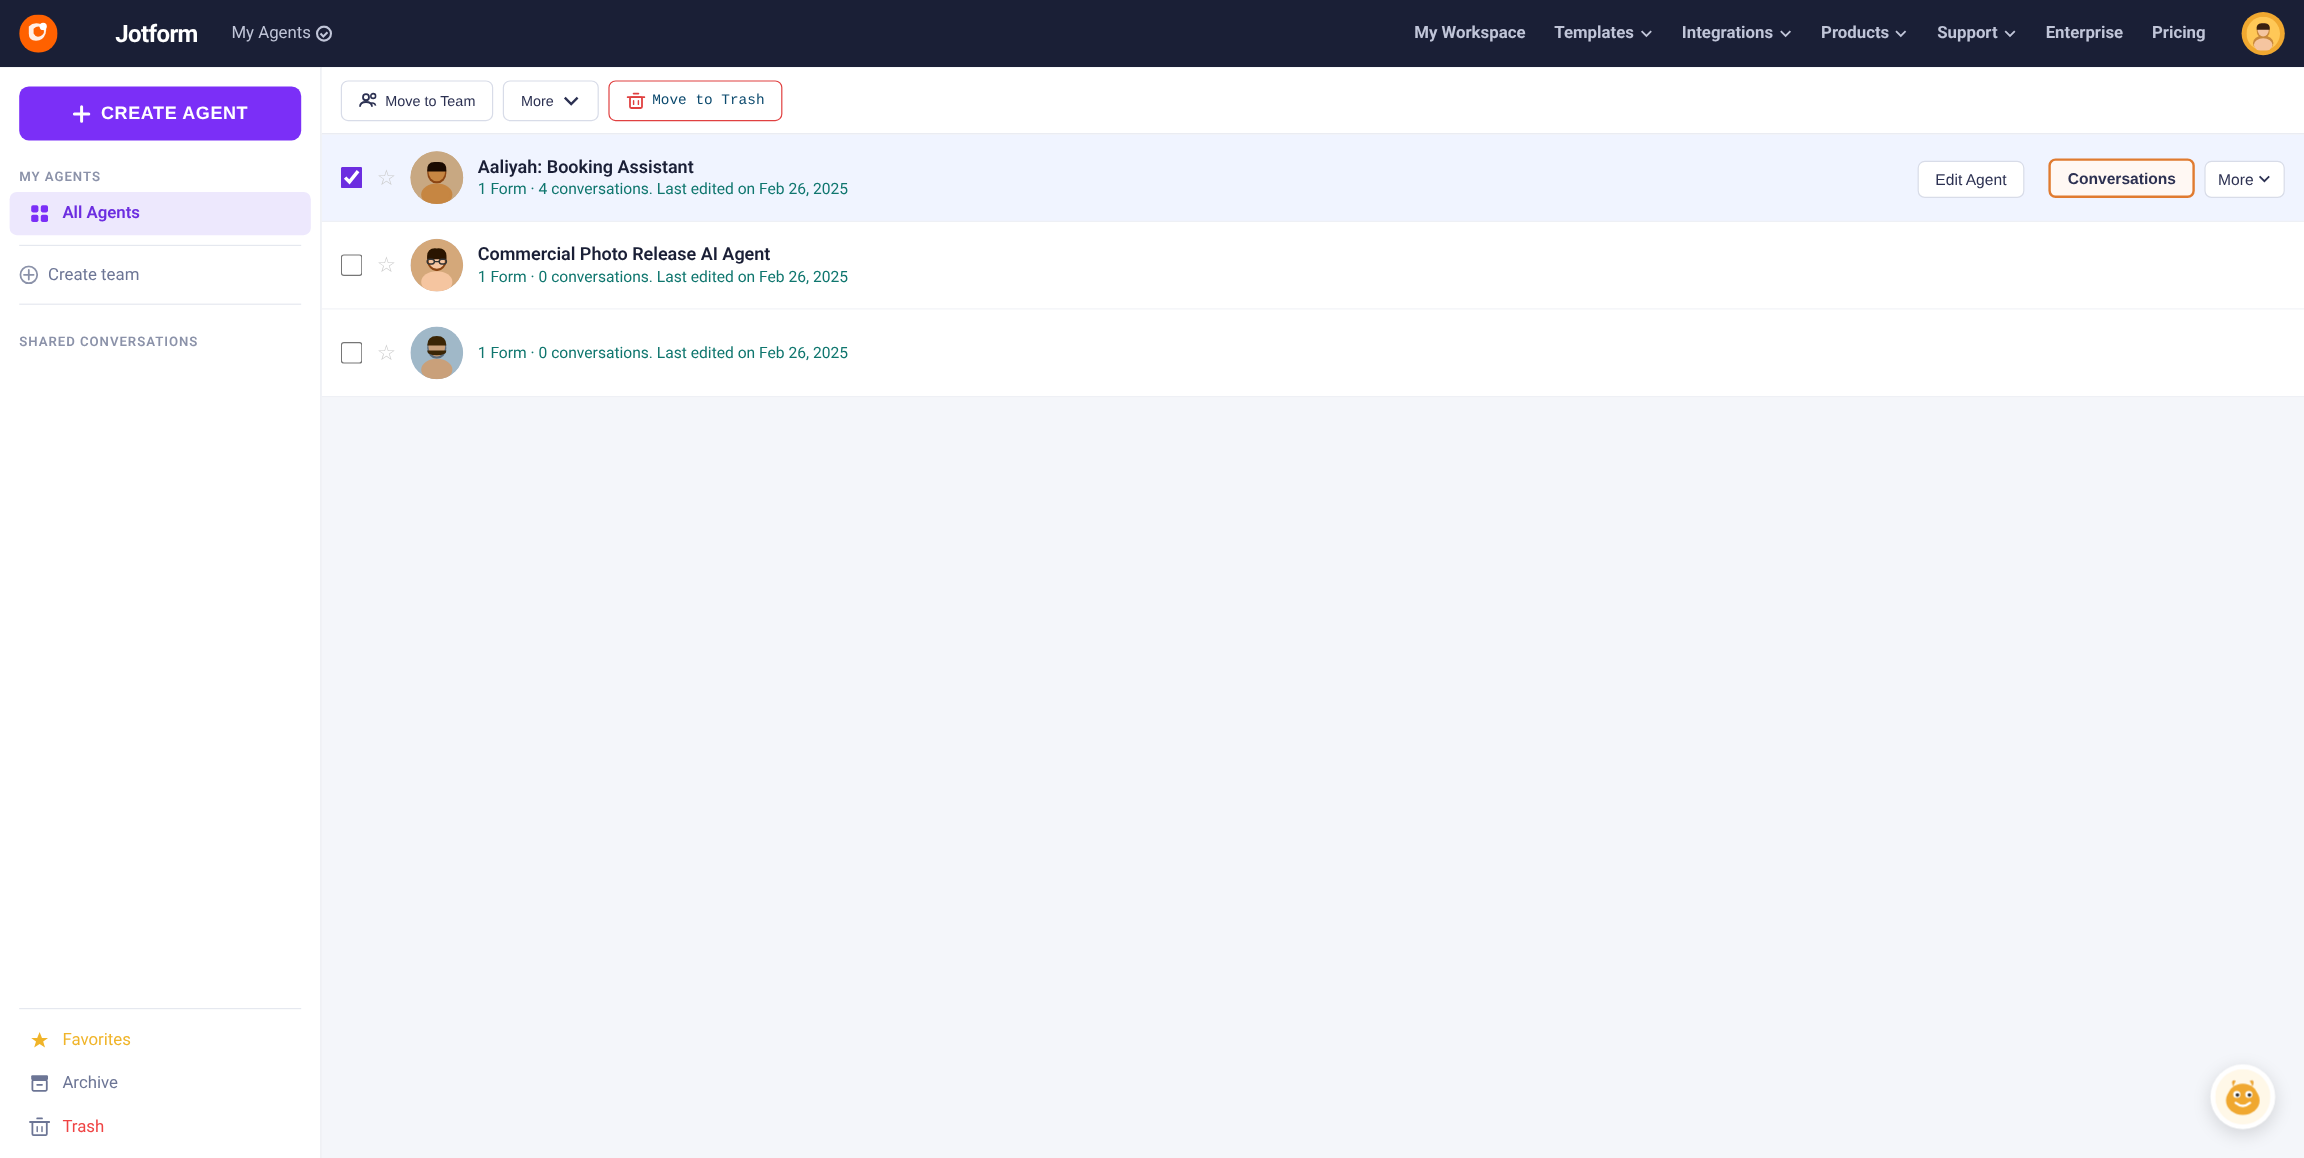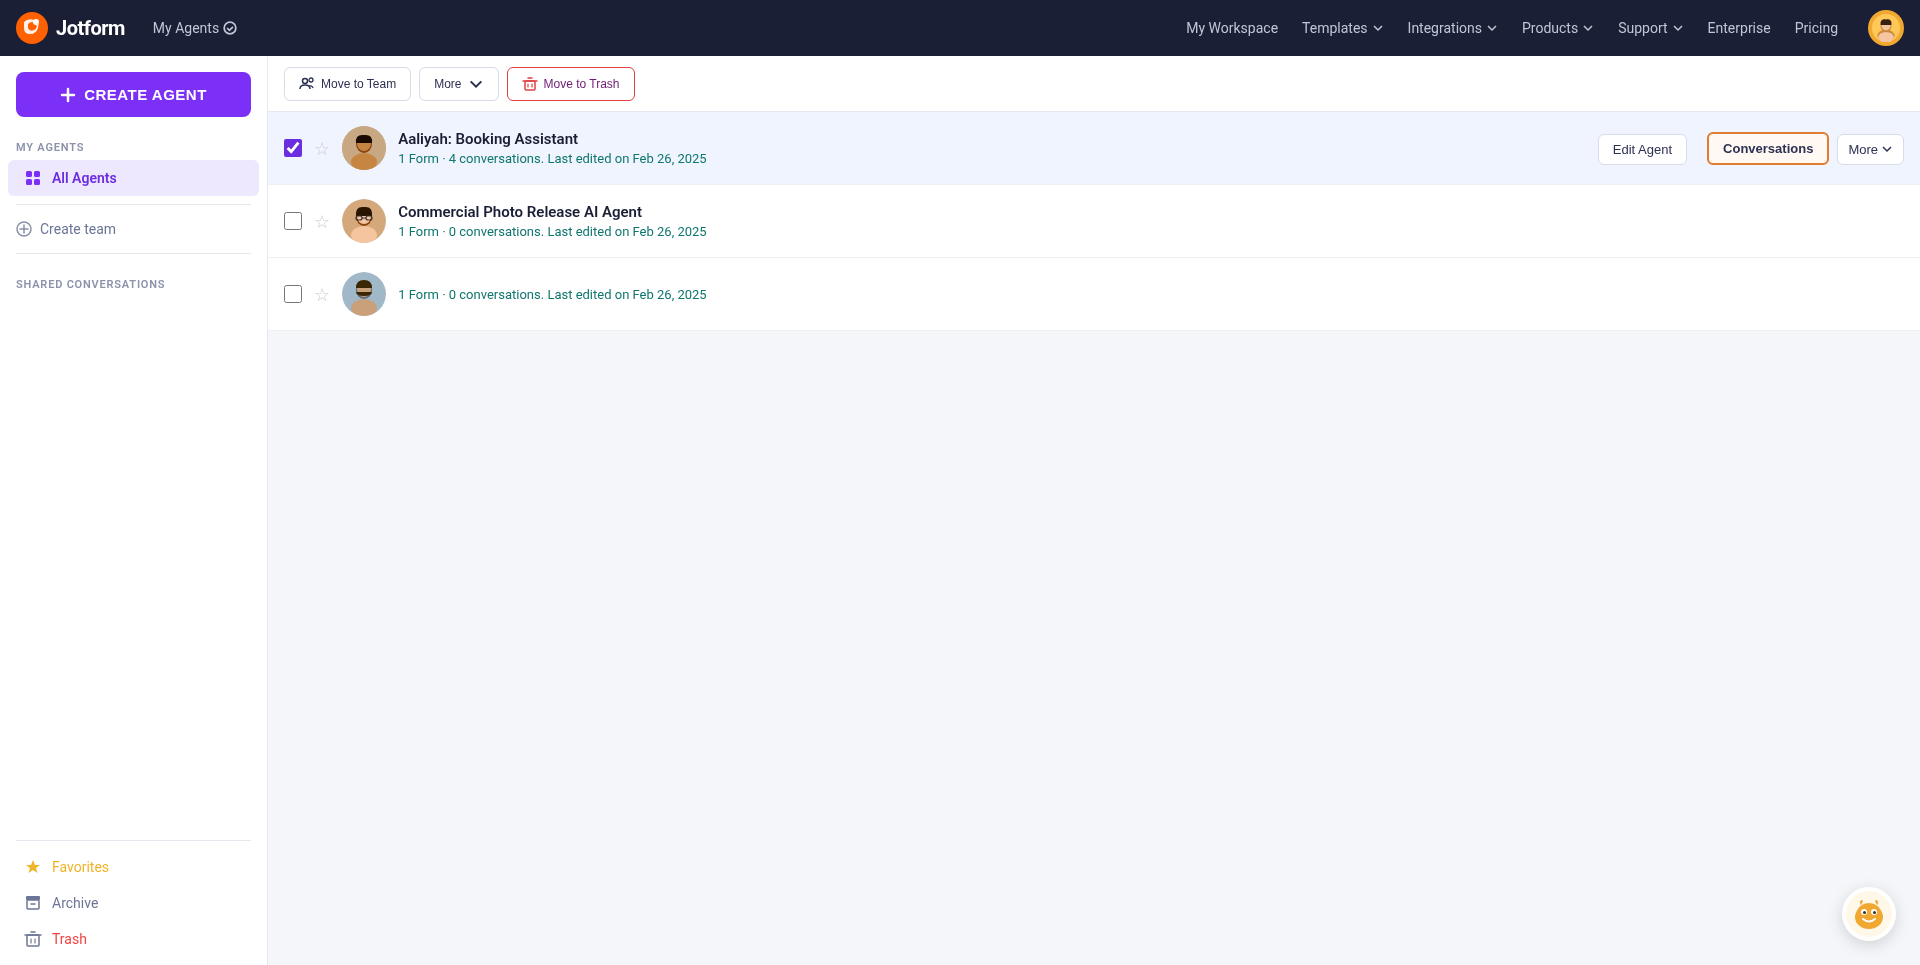--- a/index.html
+++ b/index.html
@@ -22,20 +22,21 @@
     }
     .logo-icon {
       width: 32px;
       height: 32px;
     }
     .logo-text {
       color: #fff;
       font-size: 20px;
       font-weight: 700;
       letter-spacing: -0.5px;
+      margin-left: 40px;
     }
     .workspace-badge {
       display: flex;
       align-items: center;
       gap: 4px;
       color: #c0c5d8;
       font-size: 14px;
       cursor: pointer;
     }
     .workspace-badge svg { width: 14px; height: 14px; fill: #c0c5d8; }
@@ -48,20 +49,21 @@
     .nav-link {
       color: #c0c5d8;
       font-size: 14px;
       padding: 6px 10px;
       cursor: pointer;
       border-radius: 4px;
       display: flex;
       align-items: center;
       gap: 4px;
       white-space: nowrap;
+      font-weight: bold;
     }
     .nav-link svg { width: 12px; height: 12px; fill: #c0c5d8; }
     .avatar-circle {
       width: 36px;
       height: 36px;
       border-radius: 50%;
       background: #f0a830;
       overflow: hidden;
       cursor: pointer;
       margin-left: 8px;
@@ -165,21 +167,22 @@
       border: 1px solid #d8dce8;
       border-radius: 6px;
       background: #fff;
       font-size: 12px;
       color: #2c3152;
       cursor: pointer;
       font-weight: 500;
     }
     .toolbar-btn.danger {
       border-color: #e04040;
-      color: #701a75;
+      color: #0c4a6e;
+      font-family: Liberation Mono, monospace;
     }
     .toolbar-btn svg { width: 16px; height: 16px; }
 
     
     .agent-list {
       flex: 1;
       overflow-y: auto;
       padding: 0;
     }
     .agent-row {

